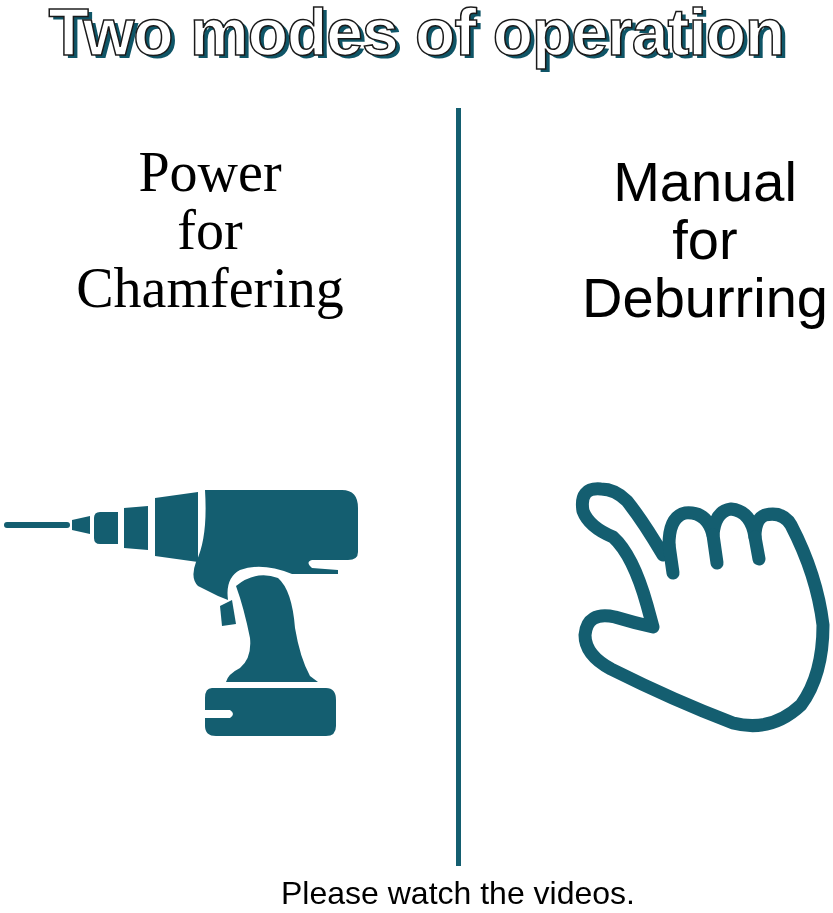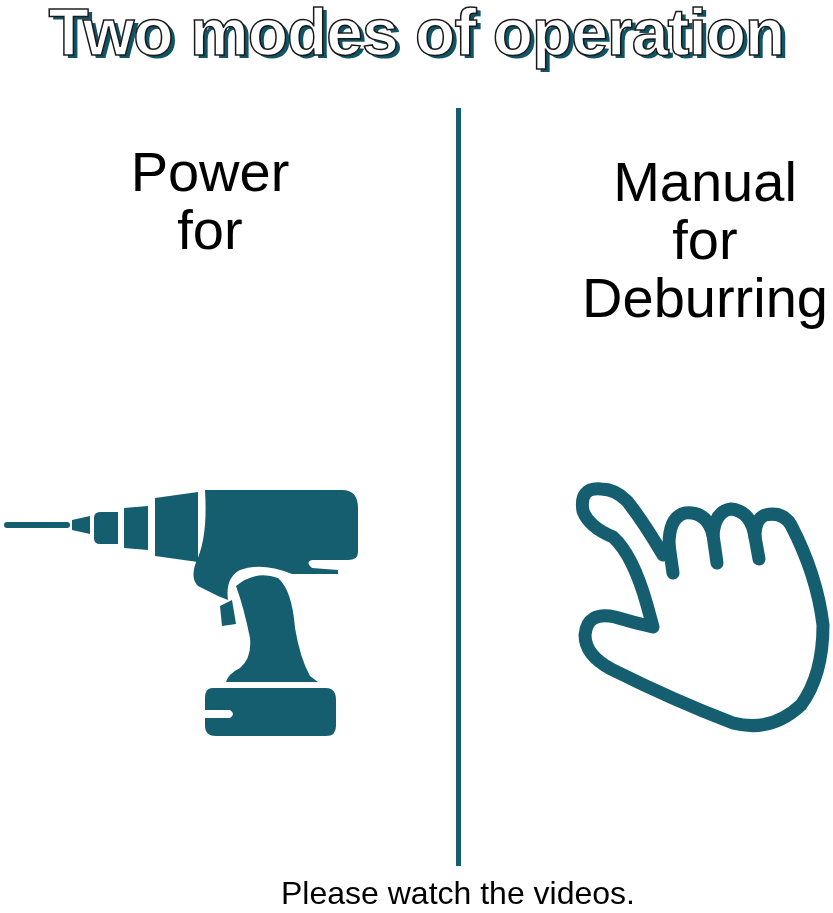--- a/index.html
+++ b/index.html
@@ -15,40 +15,41 @@
     }
     .divider {
       position: absolute; left: 456px; top: 108px; width: 5px; height: 758px;
       background: #145e70;
     }
     .heading {
       position: absolute; text-align: center; color: #000;
       font-family: "Liberation Sans", sans-serif; font-size: 56px; line-height: 58px;
     }
     .heading span { display: block; }
-    .left-heading { left: 20px; width: 380px; top: 143px; }
+    .left-heading { left: 20px; width: 380px; top: 143px; font-family: Liberation Serif, serif; }
     .right-heading { left: 555px; width: 300px; top: 153px; }
     .icon { position: absolute; }
     .drill { left: 0px; top: 478px; width: 370px; height: 260px; }
     .hand { left: 565px; top: 475px; width: 270px; height: 260px; }
     .footer {
       position: absolute; left: 0; width: 916px; top: 875px; text-align: center;
       font-family: "Liberation Sans", sans-serif; font-size: 32px; color: #000;
     }
   </style>
 </head>
 <body>
 
 <div class="title">Two modes of operation</div>
 
 <div class="divider"></div>
 
 <div class="heading left-heading">
   <span>Power</span>
   <span>for</span>
+  <span>Chamfering</span>
 </div>
 
 <div class="heading right-heading">
   <span>Manual</span>
   <span>for</span>
   <span>Deburring</span>
 </div>
 
 <svg class="icon drill" viewBox="0 0 370 260">
   <g fill="#145e70">

